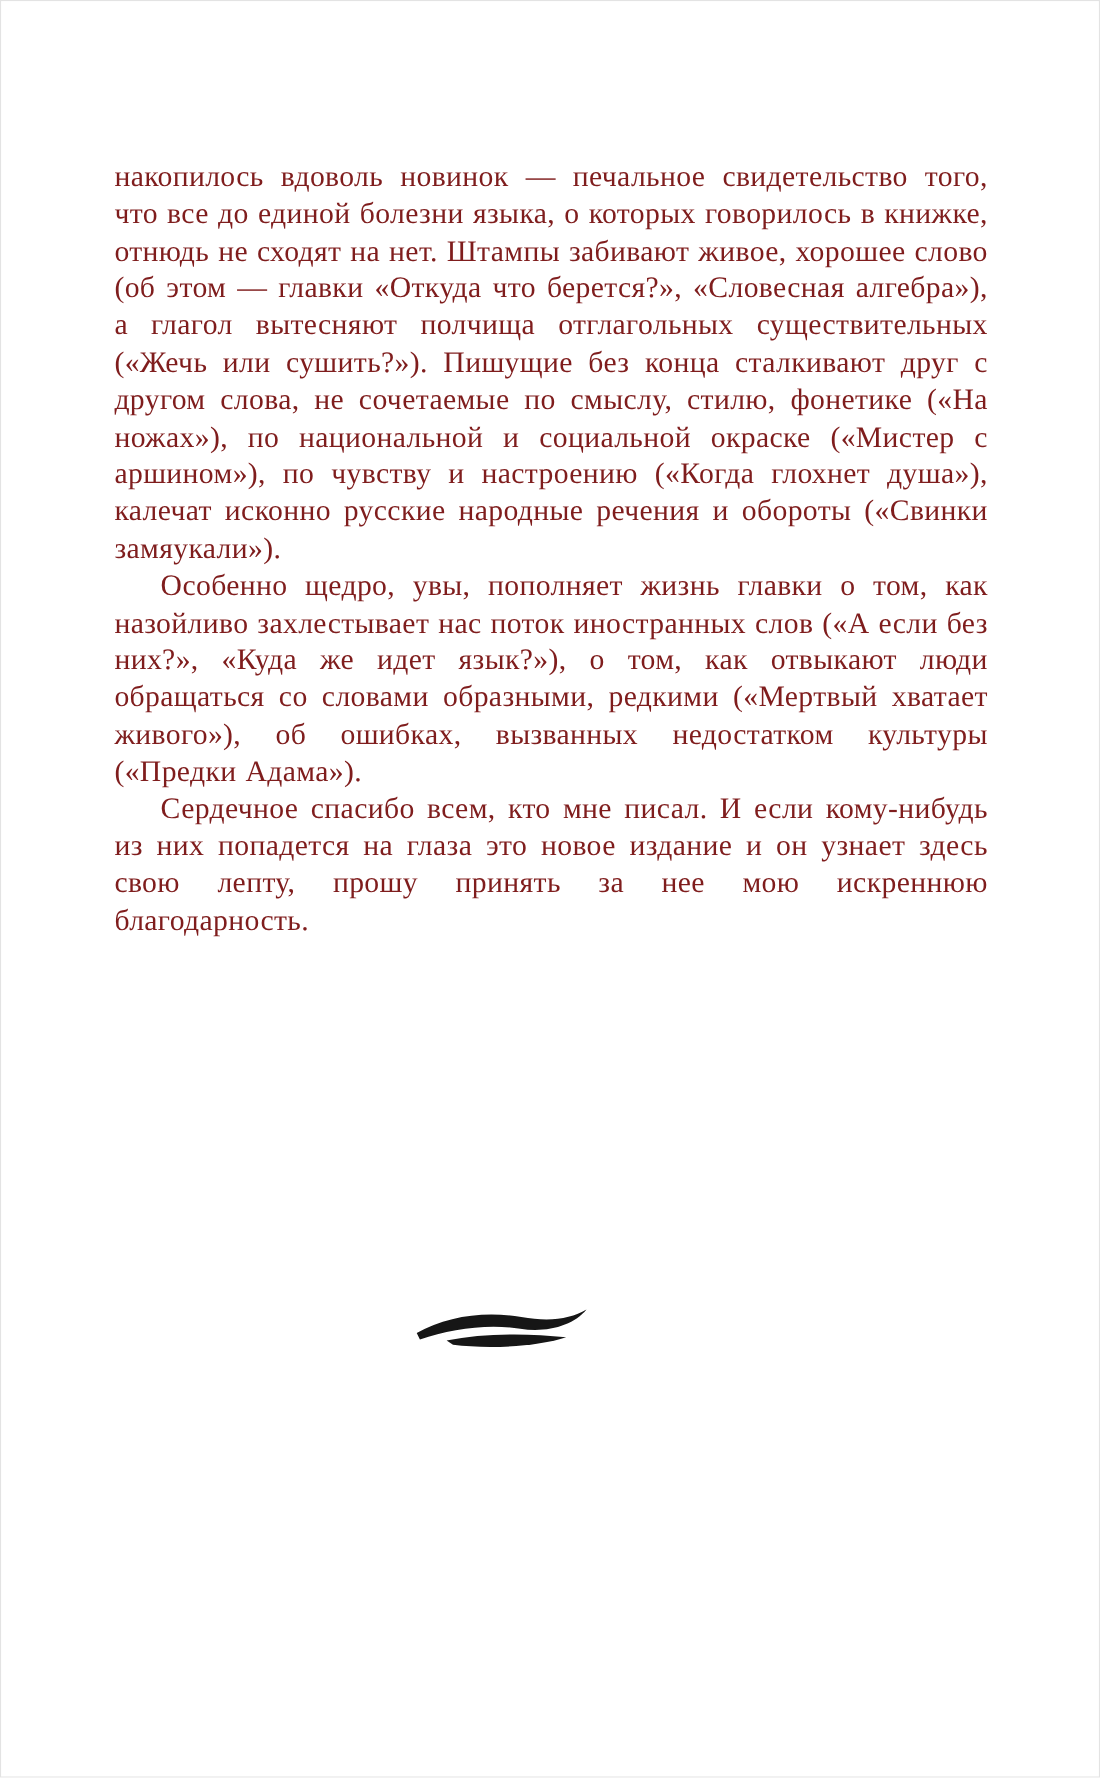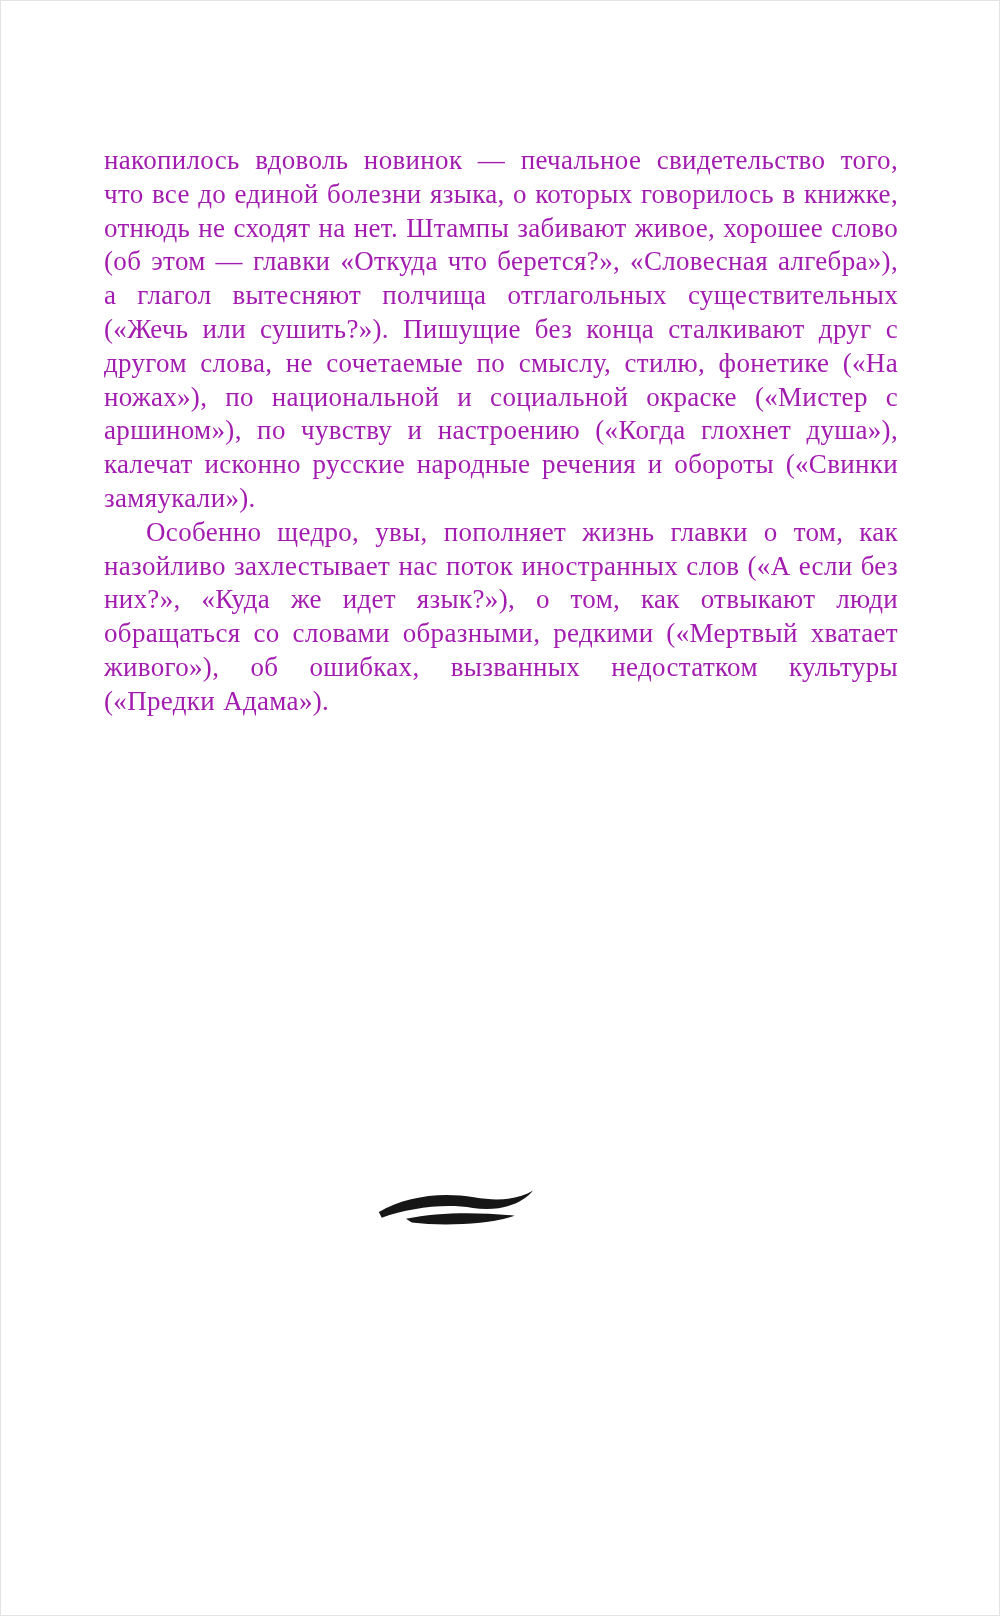--- a/index.html
+++ b/index.html
@@ -18,21 +18,21 @@
     overflow: hidden;
   }
   .text-block {
     position: absolute;
     left: 103px;
     top: 143px;
     width: 794px;
     font-family: "Liberation Serif", "DejaVu Serif", serif;
     font-size: 27px;
     line-height: 33.8px;
-    color: #a21caf;
+    color: #7f1d1d;
     text-align: justify;
     letter-spacing: 0.012em;
     word-spacing: 0.04em;
   }
   .para {
     margin: 0;
     text-indent: 0;
   }
   .para.indent {
     text-indent: 42px;
@@ -51,20 +51,21 @@
   }
 </style>
 </head>
 <body>
 
 <div class="page">
 
   <div class="text-block">
     <p class="para">накопилось вдоволь новинок — печальное свидетельство того, что все до единой болезни языка, о которых говорилось в книжке, отнюдь не сходят на нет. Штампы забивают живое, хорошее слово (об этом — главки «Откуда что берется?», «Словесная алгебра»), а глагол вытесняют полчища отглагольных существительных («Жечь или сушить?»). Пишущие без конца сталкивают друг с другом слова, не сочетаемые по смыслу, стилю, фонетике («На ножах»), по национальной и социальной окраске («Мистер с аршином»), по чувству и настроению («Когда глохнет душа»), калечат исконно русские народные речения и обороты («Свинки замяукали»).</p>
     <p class="para indent">Особенно щедро, увы, пополняет жизнь главки о том, как назойливо захлестывает нас поток иностранных слов («А если без них?», «Куда же идет язык?»), о том, как отвыкают люди обращаться со словами образными, редкими («Мертвый хватает живого»), об ошибках, вызванных недостатком культуры («Предки Адама»).</p>
+    <p class="para indent">Сердечное спасибо всем, кто мне писал. И если кому-нибудь из них попадется на глаза это новое издание и он узнает здесь свою лепту, прошу принять за нее мою искреннюю благодарность.</p>
   </div>
 
   <div class="ornament">
     <svg viewBox="0 0 170 46" xmlns="http://www.w3.org/2000/svg" aria-hidden="true">
 
       <path d="M6,27 C34,11 70,6 104,12 C130,16.5 150,14 165,5
                C153,20 128,27 103,23 C73,18 38,23 9,33 Z" fill="#161616"></path>
 
       <path d="M34,34 C68,27 110,27 146,31
                C120,40 72,42 40,38 Z" fill="#161616"></path>

